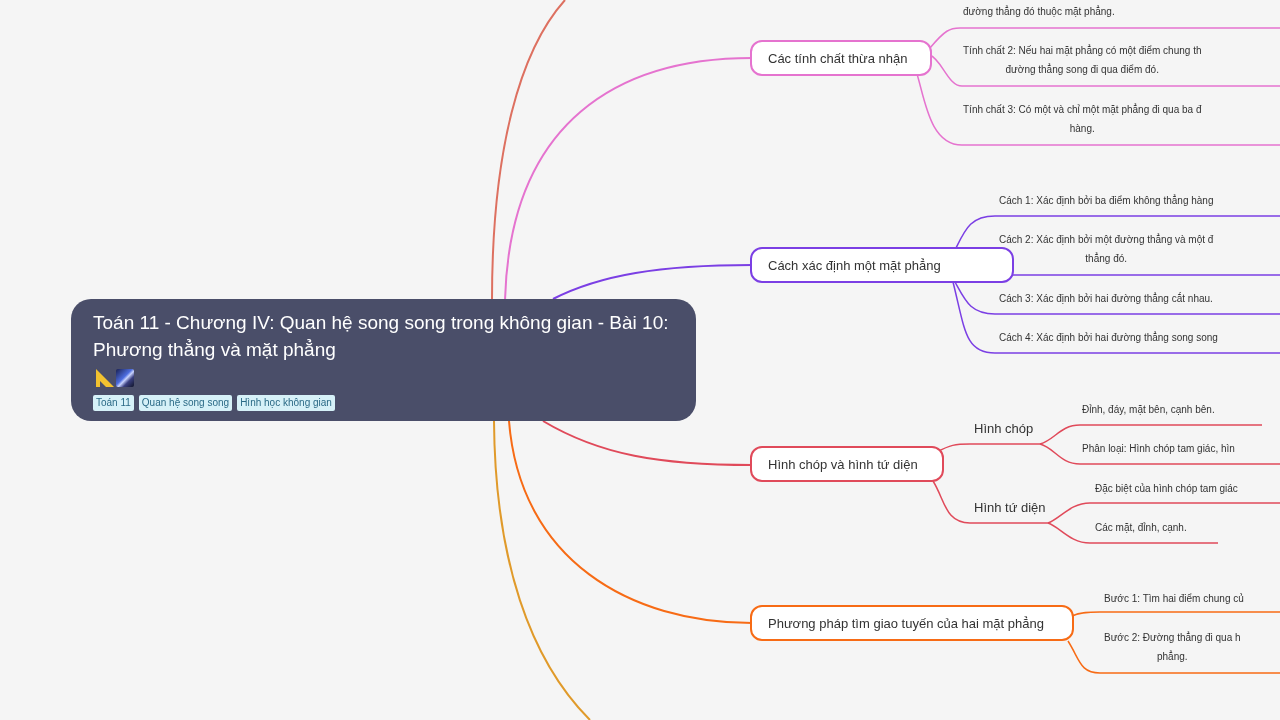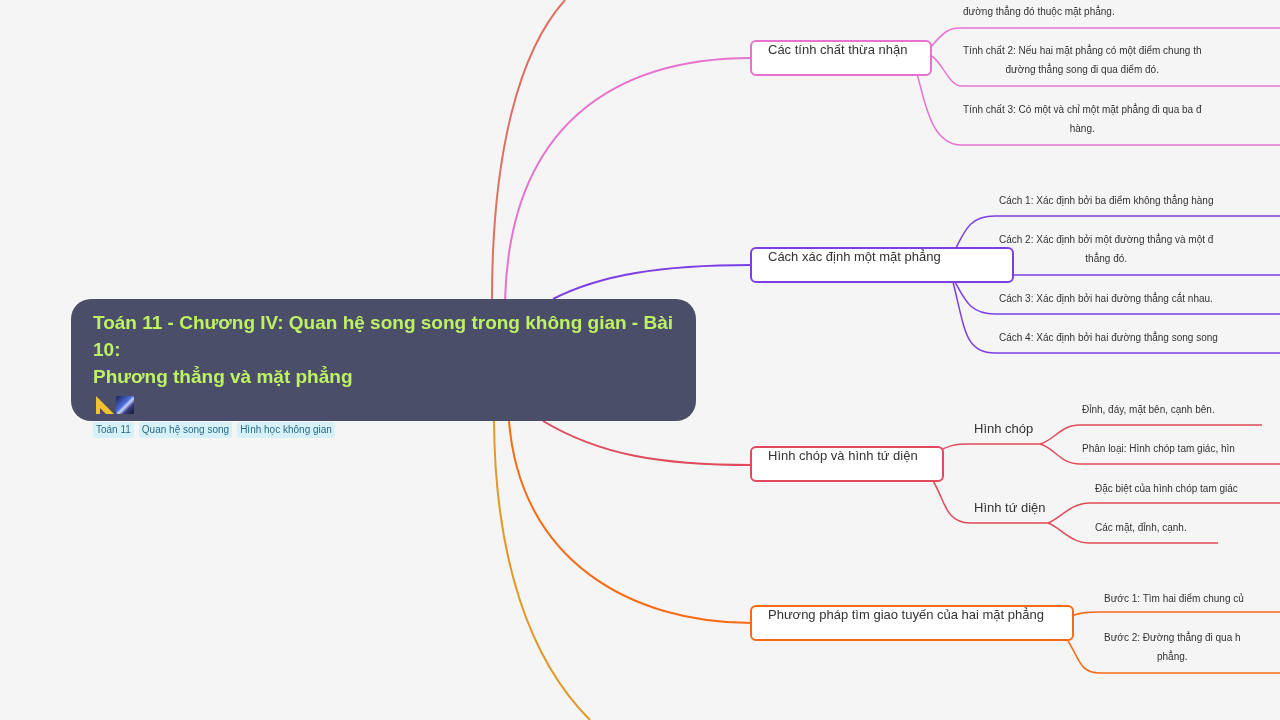--- a/index.html
+++ b/index.html
@@ -1,29 +1,29 @@
 <!DOCTYPE html>
 <html><head>
 <meta charset="utf-8">
 <style>
   html, body { margin:0; padding:0; }
   body { width:1280px; height:720px; overflow:hidden; background:#f5f5f5; position:relative;
          font-family:"Liberation Sans", "DejaVu Sans", sans-serif; color:#333; }
   svg.links { position:absolute; left:0; top:0; width:1280px; height:720px; }
   .root { position:absolute; left:71px; top:299px; width:625px; height:122px; background:#4a4e69;
           border-radius:20px; box-sizing:border-box; padding:10px 22px; color:#fff; }
-  .root-title { font-size:19px; line-height:27px; color:#bef264;font-weight:bold; }
+  .root-title { font-size:19px; line-height:27px; color:#ffffff; }
   .root-icons { margin-top:4px; height:22px; display:flex; gap:2px; align-items:center; padding-left:3px; }
   .ico-ruler { width:0; height:0; border-left:18px solid #f2c230; border-top:18px solid transparent; position:relative; }
   .ico-ruler::after { content:""; position:absolute; left:-14px; top:-6px; width:0; height:0; border-left:6px solid #4a4e69; border-top:6px solid transparent; }
   .ico-galaxy { width:18px; height:18px; background:linear-gradient(135deg,#1a2050 0%,#4d6de0 45%,#c9d4ff 55%,#3a3f80 70%,#101428 100%); border-radius:2px; }
   .tags { display:flex; gap:5px; margin-top:6px; }
   .tag { background:#d6f1f8; color:#2b6a86; font-size:10px; line-height:14px; padding:1px 3px; border-radius:2px; }
-  .topic { position:absolute; background:#fff; border:2px solid; border-radius:6px; box-sizing:border-box;
-           font-size:13px; color:#333; display:flex; padding:0 16px; height:36px; white-space:nowrap; }
+  .topic { position:absolute; background:#fff; border:2px solid; border-radius:12px; box-sizing:border-box;
+           font-size:13px; color:#333; display:flex; align-items:center; padding:0 16px; height:36px; white-space:nowrap; }
   .leaf { position:absolute; font-size:10px; line-height:19px; color:#333; white-space:nowrap;text-align:center; }
   .sub { position:absolute; font-size:13px; color:#333; white-space:nowrap; }
 </style>
 </head>
 <body>
 
 <svg class="links" viewBox="0 0 1280 720">
 
   <path d="M492 300 C492 150 520 50 565 0" stroke="#dd7060" stroke-width="2" fill="none"></path>
 

